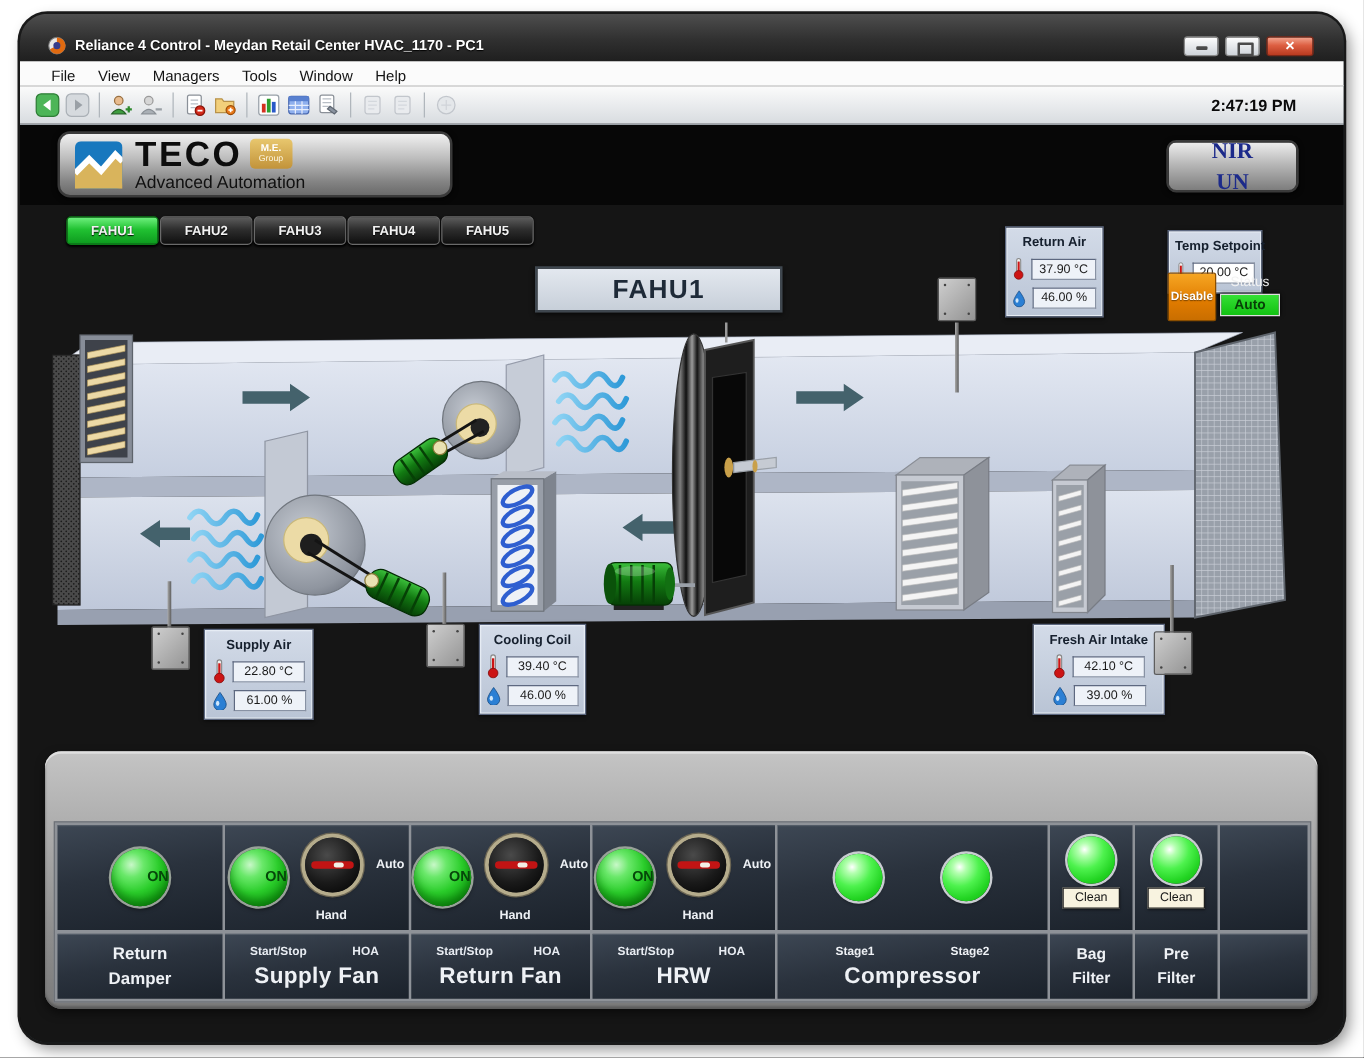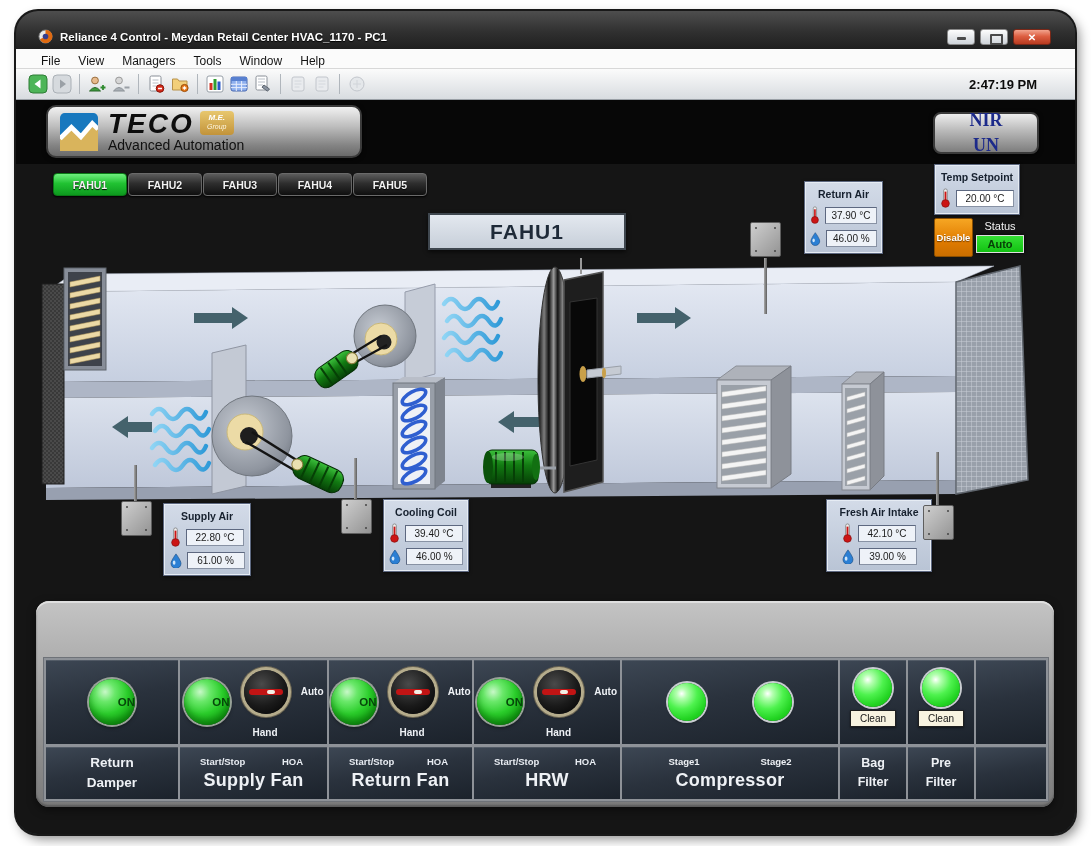--- a/index.html
+++ b/index.html
@@ -30,21 +30,21 @@
   .tbicon { width:20px; height:20px; margin:0 2px; }
   .tbsep { width:1px; height:20px; background:#b0b6bc; margin:0 5px; }
   .clock { margin-left:auto; margin-right:28px; font-size:13px; font-weight:bold; color:#0a0a0a; }
 
   
   .banner { position:absolute; left:0; top:89px; right:0; height:64px; background:#070707; }
   .teco { position:absolute; left:30px; top:5px; width:316px; height:53px; border-radius:10px; border:2px solid #3a3a3a;
           background:linear-gradient(#f1f1f1 0%,#bdbdbd 40%,#848484 78%,#6a6a6a 100%);
           display:flex; align-items:center; padding-left:12px; box-shadow:0 1px 4px rgba(0,0,0,.7); }
   .teco-text { margin-left:10px; }
-  .teco-row { display:flex; align-items:flex-start; gap:6px;font-style:italic; }
+  .teco-row { display:flex; align-items:center; gap:6px; }
   .teco-name { font-size:28px; line-height:25px; font-weight:bold; letter-spacing:2px; color:#0d0d0d; }
   .teco-badge { width:34px; height:24px; border-radius:4px; background:linear-gradient(#e8c76e,#c2933a);
                 display:flex; flex-direction:column; align-items:center; justify-content:center; line-height:1.1; }
   .badge-top { font-size:8px; font-weight:bold; color:#fff; }
   .badge-bottom { font-size:7px; color:#fdf6e0; }
   .teco-tagline { font-size:14px; color:#101010; margin-top:1px; }
   .nirsun { position:absolute; right:36px; top:12px; width:106px; height:42px; border-radius:8px; border:2px solid #3a3a3a;
             background:linear-gradient(#ededed 0%,#b8b8b8 45%,#7d7d7d 100%);
             display:flex; align-items:center; justify-content:center;
             font-family:"Liberation Serif", serif; font-weight:bold; font-size:18px; color:#1c2a8a;
@@ -274,21 +274,21 @@
       </div>
       <div class="sp-row">
         <svg width="12" height="15" viewBox="0 0 14 17">
               <path d="M7,0.8 C7,0.8 1.2,8.5 1.2,12 a5.8,5.8 0 0 0 11.6,0 C12.8,8.5 7,0.8 7,0.8 Z" fill="#2b7fd4" stroke="#1c4f86" stroke-width="0.8"></path>
               <ellipse cx="4.8" cy="11" rx="1.6" ry="2.4" fill="#cfe6fa"></ellipse>
             </svg>
         <div class="sp-val">46.00 %</div>
       </div>
     </div>
 
-    <div class="sensor-panel" style="left:918px;top:0;width:86px">
+    <div class="sensor-panel" style="left:918px;top:20px;width:76px">
       <div class="sp-title">Temp Setpoint</div>
       <div class="sp-row">
         <svg width="11" height="20" viewBox="0 0 12 22">
               <rect x="4" y="1" width="4" height="14" rx="2" fill="#f0f0f0" stroke="#888"></rect>
               <rect x="5" y="4" width="2" height="11" fill="#cc1414"></rect>
               <circle cx="6" cy="17" r="4.2" fill="#cc1414" stroke="#881010" stroke-width="0.8"></circle>
             </svg>
         <div class="sp-val input">20.00 °C</div>
       </div>
     </div>

